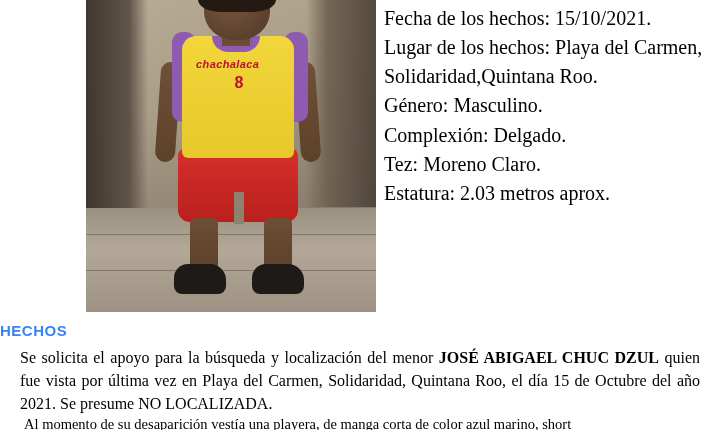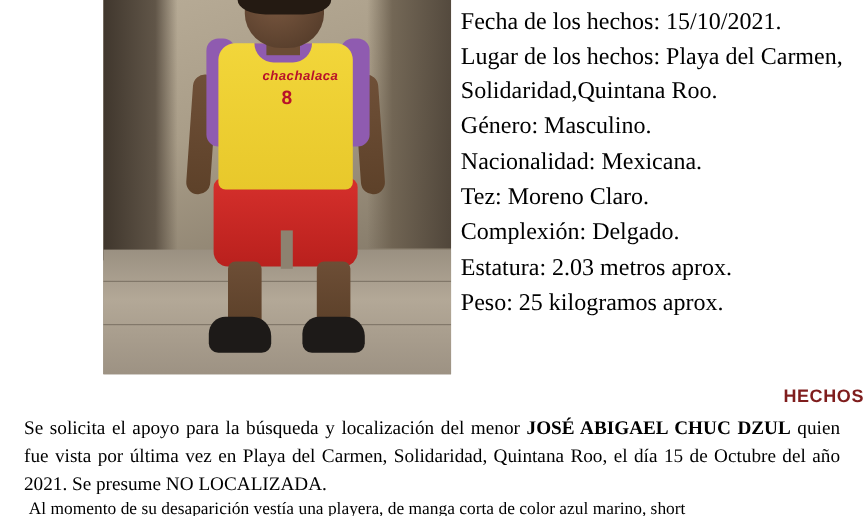--- a/index.html
+++ b/index.html
@@ -106,21 +106,21 @@
     position: absolute;
     left: 126px; top: 44px;
     width: 48px; height: 16px;
     background: #8f5bb0;
     border-radius: 0 0 18px 18px;
   }
   .shirt-text {
     position: absolute;
     left: 110px; top: 66px;
     width: 86px;
-    text-align: right;
+    text-align: left;
     color: #b8122a;
     font-family: "Liberation Sans", sans-serif;
     font-size: 11px;
     font-style: italic;
     font-weight: bold;
     letter-spacing: .4px;
   }
   .shirt-num {
     position: absolute;
     left: 110px; top: 82px;
@@ -179,22 +179,22 @@
     width: 330px;
     font-size: 20px;
     line-height: 1.42;
   }
   .details .row { margin: 0 0 1px 0; }
   
   .hechos-title {
     position: absolute;
     left: 0; right: 0;
     top: 322px;
-    text-align: right;
-    color: #7f1d1d;
+    text-align: left;
+    color: #3b82f6;
     font-family: "Liberation Sans", sans-serif;
     font-weight: bold;
     font-size: 15px;
     letter-spacing: .5px;
   }
   .hechos-body {
     position: absolute;
     left: 20px;
     right: 20px;
     top: 346px;
@@ -244,25 +244,23 @@
         <div class="head"></div>
         <div class="hair"></div>
       </div>
     </div>
   </div>
 
   <div class="details">
     <div class="row">Fecha de los hechos: 15/10/2021.</div>
     <div class="row">Lugar de los hechos: Playa del Carmen,  Solidaridad,Quintana Roo.</div>
     <div class="row">Género: Masculino.</div>
-    <div class="row">Nacionalidad: Mexicana.</div>
+    <div class="row">Complexión: Delgado.</div>
     <div class="row">Tez: Moreno Claro.</div>
-    <div class="row">Complexión: Delgado.</div>
     <div class="row">Estatura: 2.03 metros aprox.</div>
-    <div class="row">Peso: 25 kilogramos aprox.</div>
   </div>
 
   <div class="hechos-title">HECHOS</div>
 
   <div class="hechos-body">
     <span>Se solicita el apoyo para la búsqueda y localización del menor </span><b>JOSÉ ABIGAEL CHUC DZUL</b><span> quien fue vista por última vez en Playa del Carmen, Solidaridad, Quintana Roo, el día 15 de Octubre  del año  2021. Se presume  NO LOCALIZADA.</span>
   </div>
 
   <div class="hechos-2">Al momento de su desaparición vestía una playera, de manga  corta de color azul marino, short</div>
 

